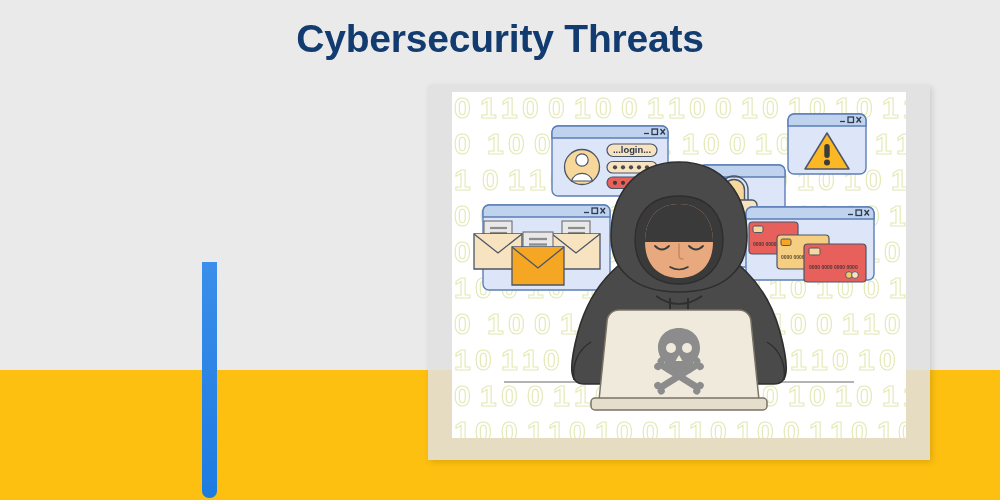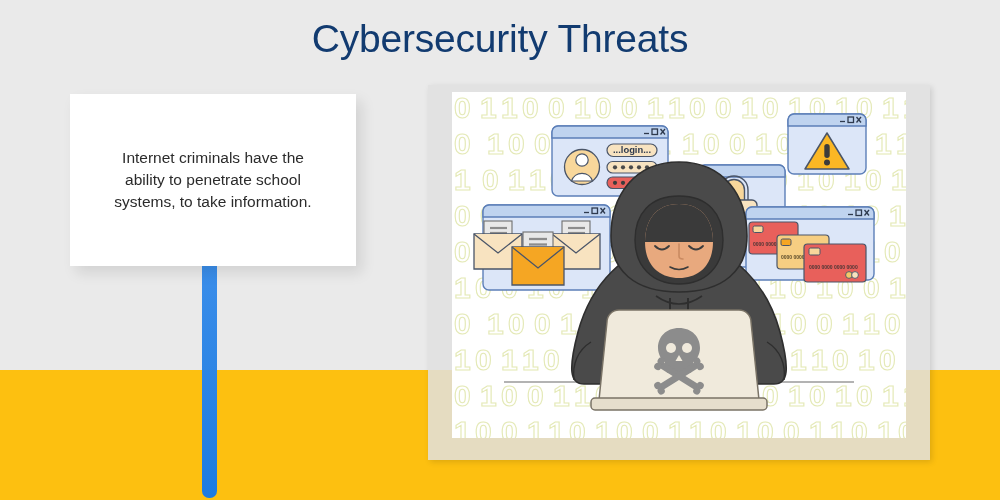--- a/index.html
+++ b/index.html
@@ -23,21 +23,21 @@
     background: #FDC010;
   }
 
   
   #title {
     position: absolute;
     left: 0; top: 17px;
     width: 1000px;
     text-align: center;
     font-size: 39px;
-    font-weight: normal;
+    font-weight: bold;
     letter-spacing: -0.2px;
     color: #123B70;
   }
 
   
   #sign-post {
     position: absolute;
     left: 202px; top: 262px;
     width: 15px; height: 236px;
     background: linear-gradient(180deg,#3B8EEA 0%,#1D7BE0 100%);
@@ -92,23 +92,20 @@
 <body>
 
 <div id="slide">
 
   <div id="yellow-band"></div>
 
   <div id="title">Cybersecurity Threats</div>
 
   <div id="sign-post"></div>
 
-  <div id="sign-board">
-    <div id="sign-text">Internet criminals have the ability to penetrate school systems, to take information.</div>
-  </div>
 
   <div id="illus-frame"></div>
 
   <div id="illus-canvas">
     <svg width="454" height="346" viewBox="0 0 454 346" xmlns="http://www.w3.org/2000/svg">
       <defs>
         <clipPath id="canvasClip">
             <rect x="0" y="0" width="454" height="346"></rect>
           </clipPath>
       </defs>

